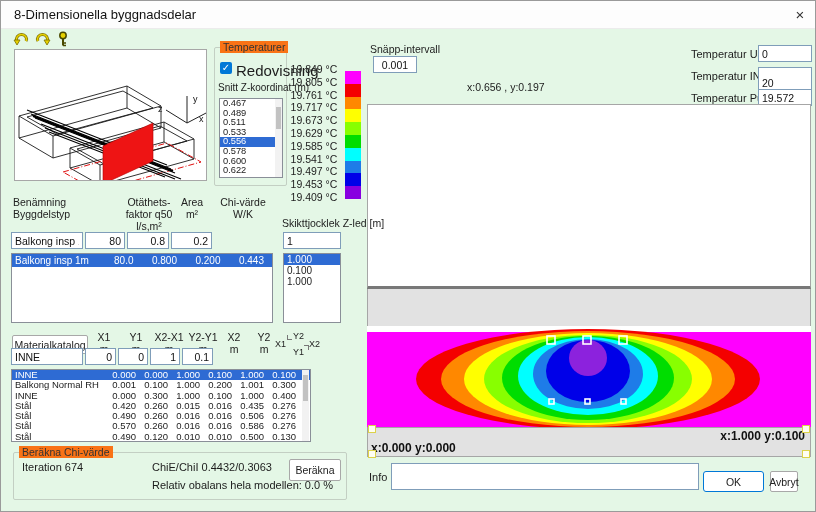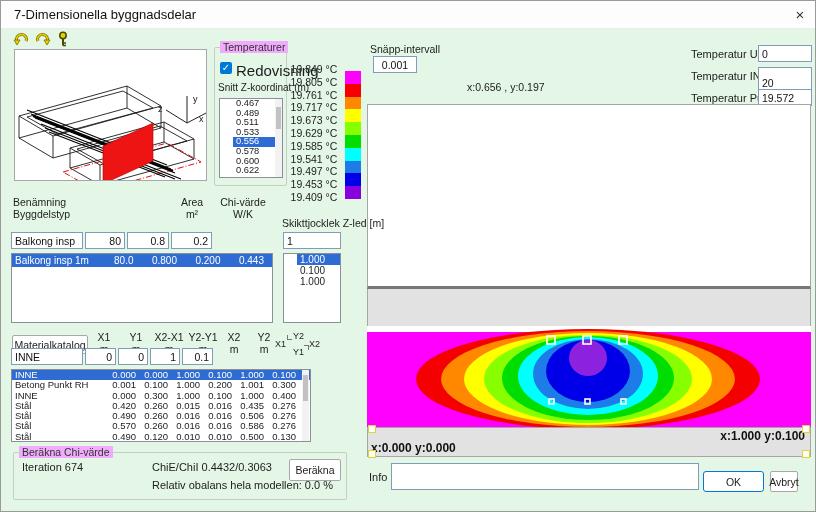--- a/index.html
+++ b/index.html
@@ -9,26 +9,26 @@
   .abs{position:absolute;}
   
   .titlebar{left:0;top:0;width:816px;height:28px;background:#fdfdfd;border-bottom:1px solid #ececec;}
   .title{left:13px;top:6px;font-size:13px;color:#111;}
   .closebtn{left:786px;top:3px;width:26px;height:22px;text-align:center;font-size:15px;color:#333;cursor:default;line-height:22px;}
   
   .toolico{top:30px;width:17px;height:16px;}
   
   .canvas3d{left:13px;top:48px;width:193px;height:132px;background:#fff;border:1px solid #a7a7a7;}
   .groupbox{border:1px solid #c3cfc3;border-radius:2px;}
-  .grouplabel{position:absolute;top:-7px;left:5px;background:#f0abfc;padding:0 3px;font-size:10.5px;color:#333;}
+  .grouplabel{position:absolute;top:-7px;left:5px;background:#f97316;padding:0 3px;font-size:10.5px;color:#333;}
   .field{background:#fff;border:1px solid #7f9db9;font-family:"Liberation Sans",sans-serif;font-size:10.5px;color:#111;padding:0 3px;}
   .field.right{text-align:right;}
   .field.center{text-align:center;}
   .listbox{background:#fff;border:1px solid #8a8f98;overflow:hidden;}
-  .lrow{white-space:nowrap;margin-left:13px;}
+  .lrow{white-space:nowrap;}
   .selected{background:#2e6bd3;color:#fff;}
   .btn{background:#fff;border:1px solid #a8a8a8;border-radius:2px;text-align:center;font-size:10.5px;color:#222;
        display:flex;align-items:center;justify-content:center;}
   .btn.default{border:1px solid #0078d7;border-radius:3px;}
   .hdr{font-size:10.5px;line-height:1.12;white-space:pre-line;color:#222;}
   .center{text-align:center;}
   .scale-label{height:12.8px;line-height:12.8px;text-align:center;font-size:10.5px;color:#222;}
   .seg{width:16px;height:12.8px;}
   
   .zrow{height:9.6px;line-height:9.6px;font-size:9.3px;padding-left:3px;}
@@ -49,21 +49,21 @@
   .chk{width:12px;height:12px;background:#0078d7;border-radius:2px;color:#fff;font-size:10px;line-height:12px;text-align:center;}
   .chk::after{content:"✓";}
   .minidiag{font-size:9px;color:#222;}
 </style>
 </head>
 <body>
 
 <div class="dlg">
 
   <div class="abs titlebar"></div>
-  <div class="abs title">7-Dimensionella byggnadsdelar</div>
+  <div class="abs title">8-Dimensionella byggnadsdelar</div>
   <div class="abs closebtn">×</div>
 
   <div class="abs toolico" style="left:12px;">
     <svg width="17" height="16" viewBox="0 0 17 16">
       <path d="M13 10 A5 4.5 0 1 0 4 10" fill="none" stroke="#7a6d00" stroke-width="3"></path>
       <path d="M13 10 A5 4.5 0 1 0 4 10" fill="none" stroke="#e6d000" stroke-width="1.6"></path>
       <path d="M1 9 L7 9 L4 14 Z" fill="#e6d000" stroke="#7a6d00" stroke-width="0.8"></path>
     </svg>
   </div>
   <div class="abs toolico" style="left:33px;">
@@ -223,20 +223,23 @@
     <div class="coordbold" style="position:absolute;right:5px;top:1px;">x:1.000 y:0.100</div>
     <div class="coordbold" style="position:absolute;left:3px;bottom:1px;">x:0.000 y:0.000</div>
     <div class="handle" style="left:0;top:-3px;"></div>
     <div class="handle" style="right:0;top:-3px;"></div>
     <div class="handle" style="left:0;bottom:-2px;"></div>
     <div class="handle" style="right:0;bottom:-2px;"></div>
   </div>
 
   <div class="abs hdr" style="left:12px;top:196px;width:68px;">Benämning
 Byggdelstyp</div>
+  <div class="abs hdr center" style="left:122px;top:196px;width:52px;">Otäthets-
+faktor q50
+l/s,m²</div>
   <div class="abs hdr center" style="left:172px;top:196px;width:38px;">Area
 m²</div>
   <div class="abs hdr center" style="left:216px;top:196px;width:52px;">Chi-värde
 W/K</div>
 
   <input class="abs field" style="left: 10px; top: 231px; width: 72px; height: 17px;" readonly="" value="Balkong insp 1m">
   <input class="abs field right" style="left: 84px; top: 231px; width: 40px; height: 17px;" readonly="" value="80">
   <input class="abs field right" style="left: 126px; top: 231px; width: 42px; height: 17px;" readonly="" value="0.8">
   <input class="abs field right" style="left: 170px; top: 231px; width: 41px; height: 17px;" readonly="" value="0.2">
 
@@ -295,21 +298,21 @@
         <span class="mn">INNE</span>
         <span class="mc">0.000</span>
         <span class="mc">0.000</span>
         <span class="mc">1.000</span>
         <span class="mc">0.100</span>
         <span class="mc">1.000</span>
         <span class="mc">0.100</span>
       </div>
 
       <div class="mrow">
-        <span class="mn">Betong Punkt RH</span>
+        <span class="mn">Balkong Normal RH</span>
         <span class="mc">0.001</span>
         <span class="mc">0.100</span>
         <span class="mc">1.000</span>
         <span class="mc">0.200</span>
         <span class="mc">1.001</span>
         <span class="mc">0.300</span>
       </div>
 
       <div class="mrow">
         <span class="mn">INNE</span>

